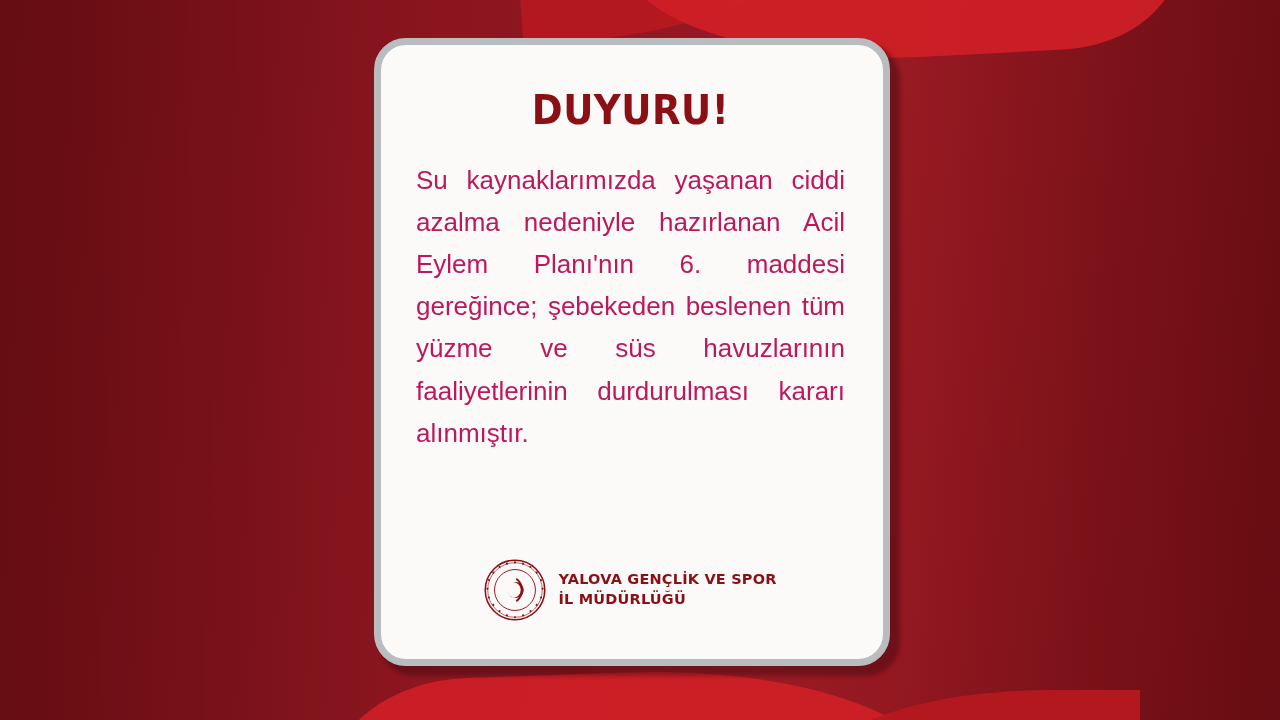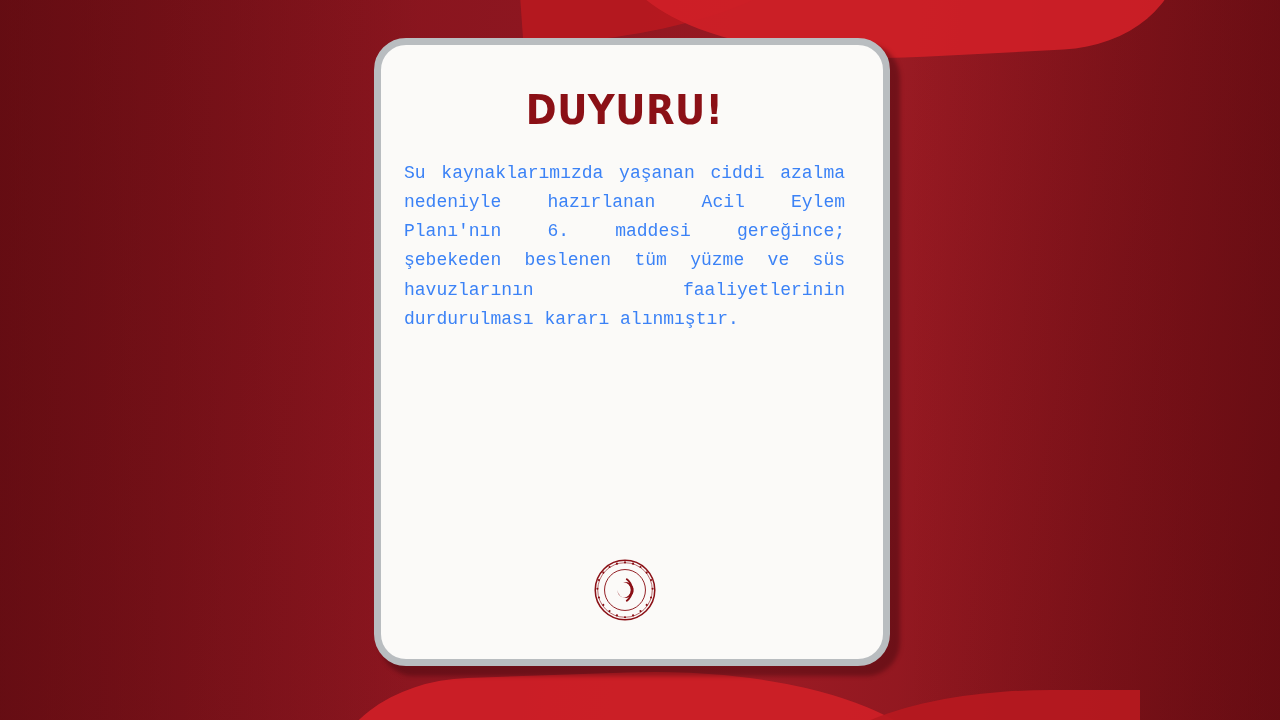--- a/index.html
+++ b/index.html
@@ -93,44 +93,43 @@
   }
   .card {
     position: absolute;
     left: 374px;
     top: 38px;
     width: 516px;
     height: 628px;
     background: #fbfaf8;
     border-radius: 32px;
     border: 7px solid #b9bdc0;
-    padding: 42px 36px 20px 21px;
+    padding: 42px 36px 20px 33px;
     display: flex;
     flex-direction: column;
   }
 
   .title {
     text-align: center;
     color: #8b1016;
     font-family: "DejaVu Sans", sans-serif;
     font-weight: bold;
     font-size: 40px;
     letter-spacing: .5px;
     transform: scaleX(.93);
     margin-bottom: 26px;
   }
 
   .body-text {
-    color: #3b82f6;
-    font-size: 18px;
+    color: #be185d;
+    font-size: 26px;
     line-height: 1.62;
     text-align: justify;
     text-justify: inter-word;
     padding: 0 2px;
-    font-family: Liberation Mono, monospace;
   }
   .body-text p { margin-bottom: 26px; }
   .body-text p:last-child { margin-bottom: 0; }
 
   
   .footer {
     margin-top: auto;
     display: flex;
     align-items: center;
     justify-content: center;
@@ -199,14 +198,18 @@
           <circle cx="8" cy="34" r="1.7"></circle>
             <circle cx="15" cy="22" r="1.7"></circle>
           <circle cx="25" cy="13" r="1.7"></circle>
             <circle cx="37" cy="7.5" r="1.7"></circle>
         </g>
         <path d="M38 50a13 13 0 1 0 9-12.4 9.5 9.5 0 1 1 0 24.8A13 13 0 0 1 38 50z" fill="#8b1016"></path>
         <path d="M52 32c6 4 9 10 9 18s-3 14-9 18" fill="none" stroke="#8b1016" stroke-width="3"></path>
         <path d="M57 40c3 2 5 6 5 10s-2 8-5 10" fill="none" stroke="#8b1016" stroke-width="2.4"></path>
       </svg>
     </span>
+    <span class="footer-text">
+      <span>YALOVA GENÇLİK VE SPOR</span><br>
+      <span>İL MÜDÜRLÜĞÜ</span>
+    </span>
   </div>
 </div>
 
 </body></html>

